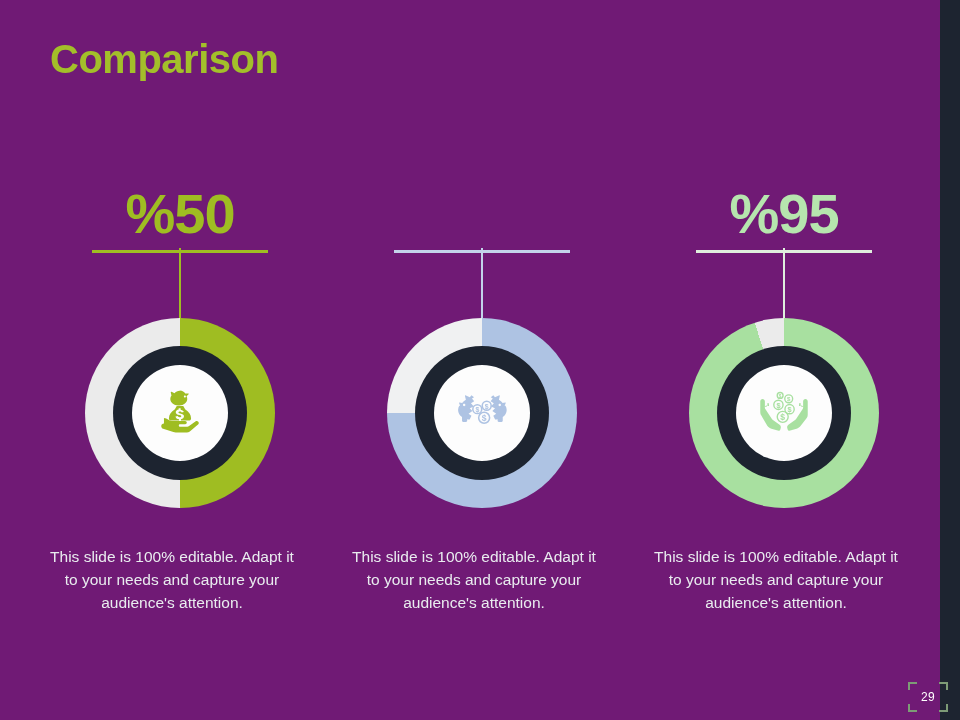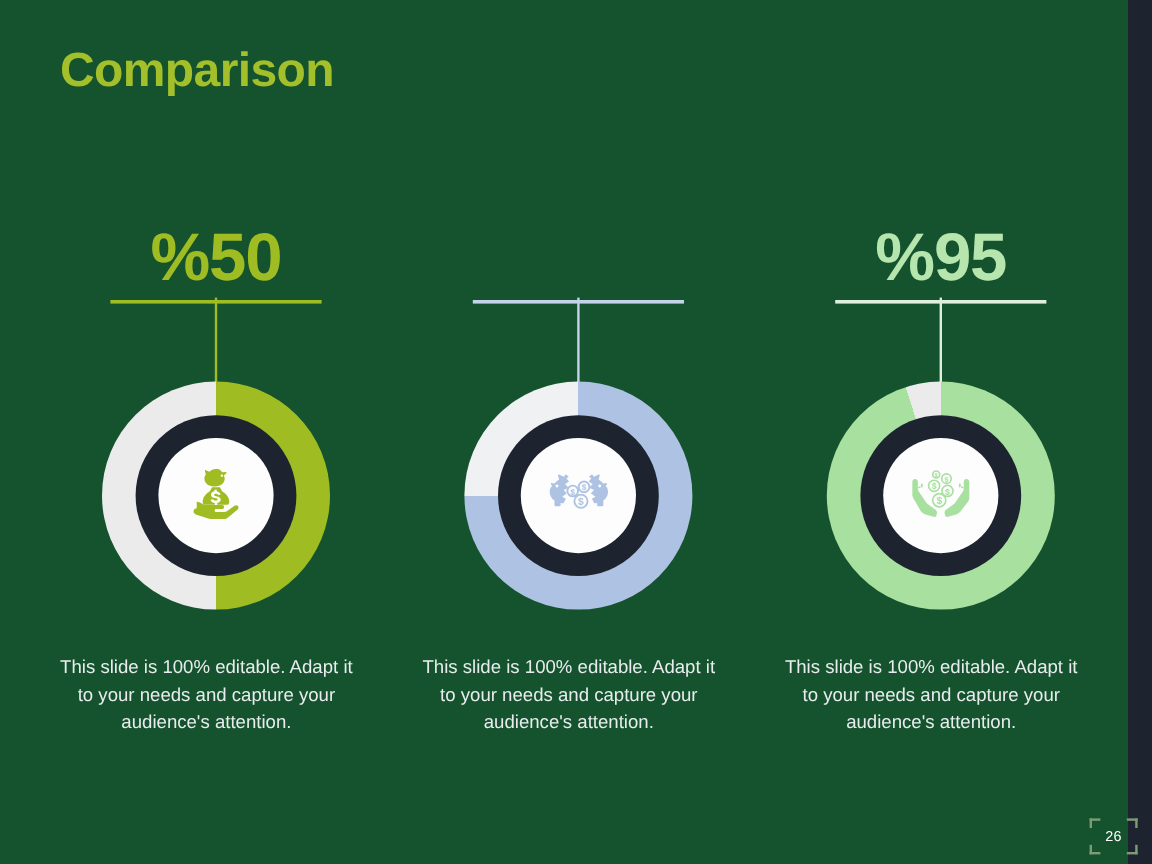--- a/index.html
+++ b/index.html
@@ -14,21 +14,21 @@
     background: #1d2430;
     font-family: "Liberation Sans", sans-serif;
     position: relative;
   }
 
   #slide {
     position: absolute;
     inset: 0;
     width: 940px;
     height: 720px;
-    background: #14532d;
+    background: #701a75;
     padding-left: 13px;
   }
 
   
   #page-title {
     position: absolute;
     left: 50px;
     top: 36px;
     font-size: 40px;
     font-weight: bold;
@@ -276,16 +276,16 @@
     </div>
 
     <div class="desc">This slide is 100% editable. Adapt it to your needs and capture your audience's attention.</div>
   </div>
 
   <div id="page-badge">
     <span class="corner tl"></span>
     <span class="corner tr"></span>
     <span class="corner bl"></span>
     <span class="corner br"></span>
-    <span id="page-number">26</span>
+    <span id="page-number">29</span>
   </div>
 
 </div>
 
 </body></html>

